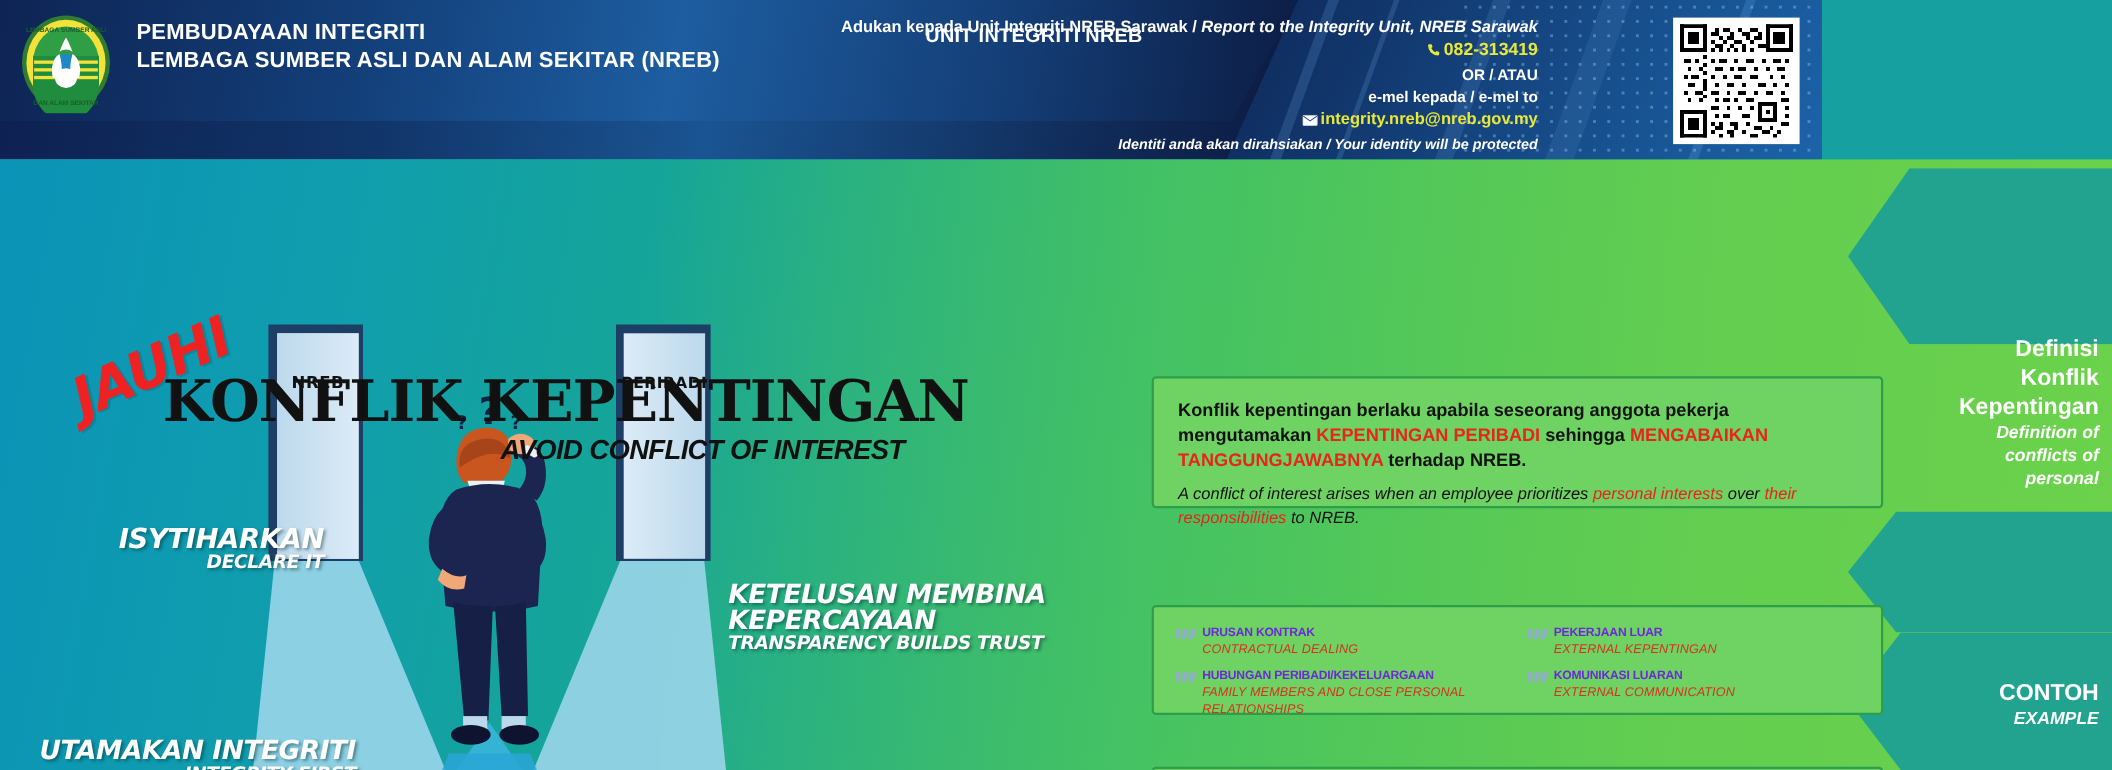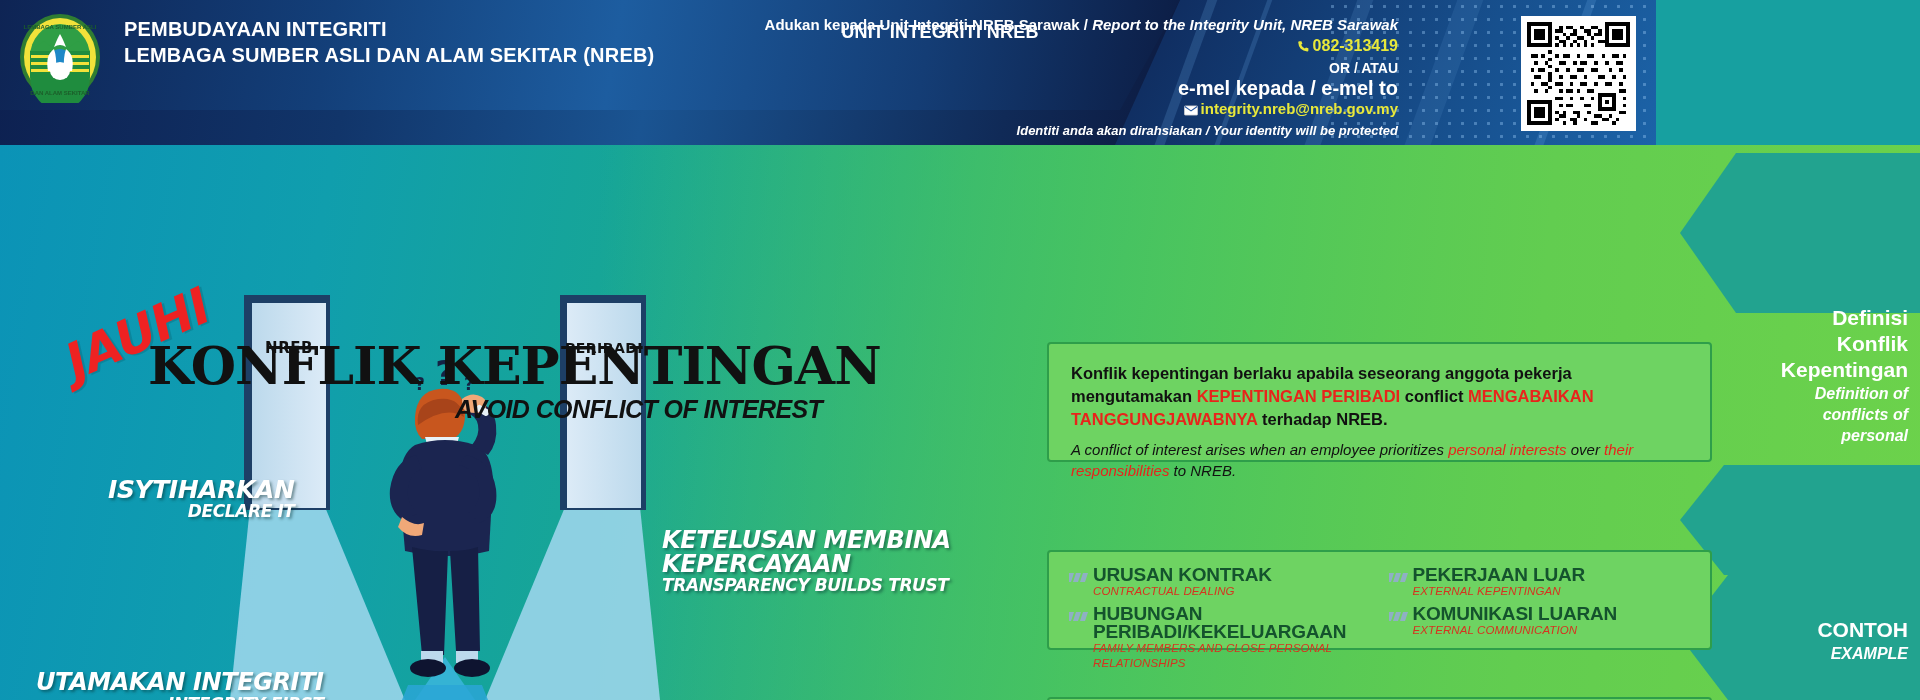--- a/index.html
+++ b/index.html
@@ -59,21 +59,21 @@
   .hdr-center {
     position:absolute; left:780px; top:22px; width:320px; text-align:center;
     color:#ffffff; font-size:18px; font-weight:bold; letter-spacing:.3px;
   }
 
   .hdr-right { position:absolute; right:258px; top:14px; width:720px; text-align:right; color:#fff; }
   .hdr-right .r1 { font-size:15px; font-weight:bold; line-height:21px; }
   .hdr-right .r1 em { font-style:italic; }
   .hdr-right .r2 { font-size:16px; font-weight:bold; color:#e8e83a; line-height:21px; }
   .hdr-right .r3 { font-size:14px; font-weight:bold; line-height:20px; }
-  .hdr-right .r4 { font-size:20px; font-weight:bold; line-height:20px; }
+  .hdr-right .r4 { font-size:14px; font-weight:bold; line-height:20px; }
   .hdr-right .r5 { font-size:15px; font-weight:bold; color:#e8e83a; line-height:21px; }
   .hdr-right .r6 { font-size:13px; font-weight:bold; font-style:italic; line-height:20px; }
   .mini-ic { display:inline-block; vertical-align:-2px; margin-right:3px; }
 
   .qr { position:absolute; right:20px; top:16px; width:115px; height:115px; background:#fff; padding:6px; }
   .qr-inner { width:103px; height:103px; }
 
   
   .stage {
     position:absolute; left:0; top:145px; width:1920px; height:555px;
@@ -147,21 +147,21 @@
   .ms { font-size:16.5px; font-weight:bold; color:#111; line-height:23px; }
   .ms .red { color:#e8241b; }
   .en { font-size:15px; font-style:italic; color:#111; line-height:21px; margin-top:8px; }
   .en .red { color:#e8241b; }
 
   
   .ex-grid { display:flex; padding:14px 20px 0 20px; gap:18px; }
   .ex-col { width:320px; }
   .ex-item { display:flex; align-items:flex-start; margin-bottom:6px; }
   .ex-ic { width:24px; flex:0 0 24px; margin-top:3px; }
-  .ex-txt .t1 { font-size:19px; font-weight:bold; color:#14532d; line-height:18px; letter-spacing:-.2px; }
+  .ex-txt .t1 { font-size:11px; font-weight:bold; color:#6d28d9; line-height:18px; letter-spacing:-.2px; }
   .ex-txt .t2 { font-size:11.5px; font-style:italic; color:#d6331f; line-height:15px; letter-spacing:.1px; }
 
   
   .tab {
     position:absolute; right:0; color:#ffffff; text-align:right;
     padding-right:12px;
   }
   .tab .tm { font-size:21px; font-weight:bold; line-height:26px; }
   .tab .te { font-size:16px; font-weight:bold; font-style:italic; line-height:21px; }
   .tab1 { top:160px; width:230px; }
@@ -481,21 +481,21 @@
       </svg>
     </div>
     <div class="arrowbg" style="top:430px;">
       <svg width="240" height="125" viewBox="0 0 240 125">
         <path d="M48 0 L240 0 L240 125 L48 125 L0 62 Z" fill="#22a38f"></path>
       </svg>
     </div>
 
     <div class="card card1">
       <div class="card-body">
-        <div class="ms"><span>Konflik kepentingan berlaku apabila seseorang anggota pekerja mengutamakan </span><span class="red">KEPENTINGAN PERIBADI</span><span> conflict </span><span class="red">MENGABAIKAN TANGGUNGJAWABNYA</span><span> terhadap NREB.</span></div>
+        <div class="ms"><span>Konflik kepentingan berlaku apabila seseorang anggota pekerja mengutamakan </span><span class="red">KEPENTINGAN PERIBADI</span><span> sehingga </span><span class="red">MENGABAIKAN TANGGUNGJAWABNYA</span><span> terhadap NREB.</span></div>
         <div class="en"><span>A conflict of interest arises when an employee prioritizes </span><span class="red">personal interests</span><span> over </span><span class="red">their responsibilities</span><span> to NREB.</span></div>
       </div>
     </div>
 
     <div class="card card2">
       <div class="ex-grid">
         <div class="ex-col">
           <div class="ex-item">
             <span class="ex-ic">
               <svg width="22" height="11" viewBox="0 0 22 11">

